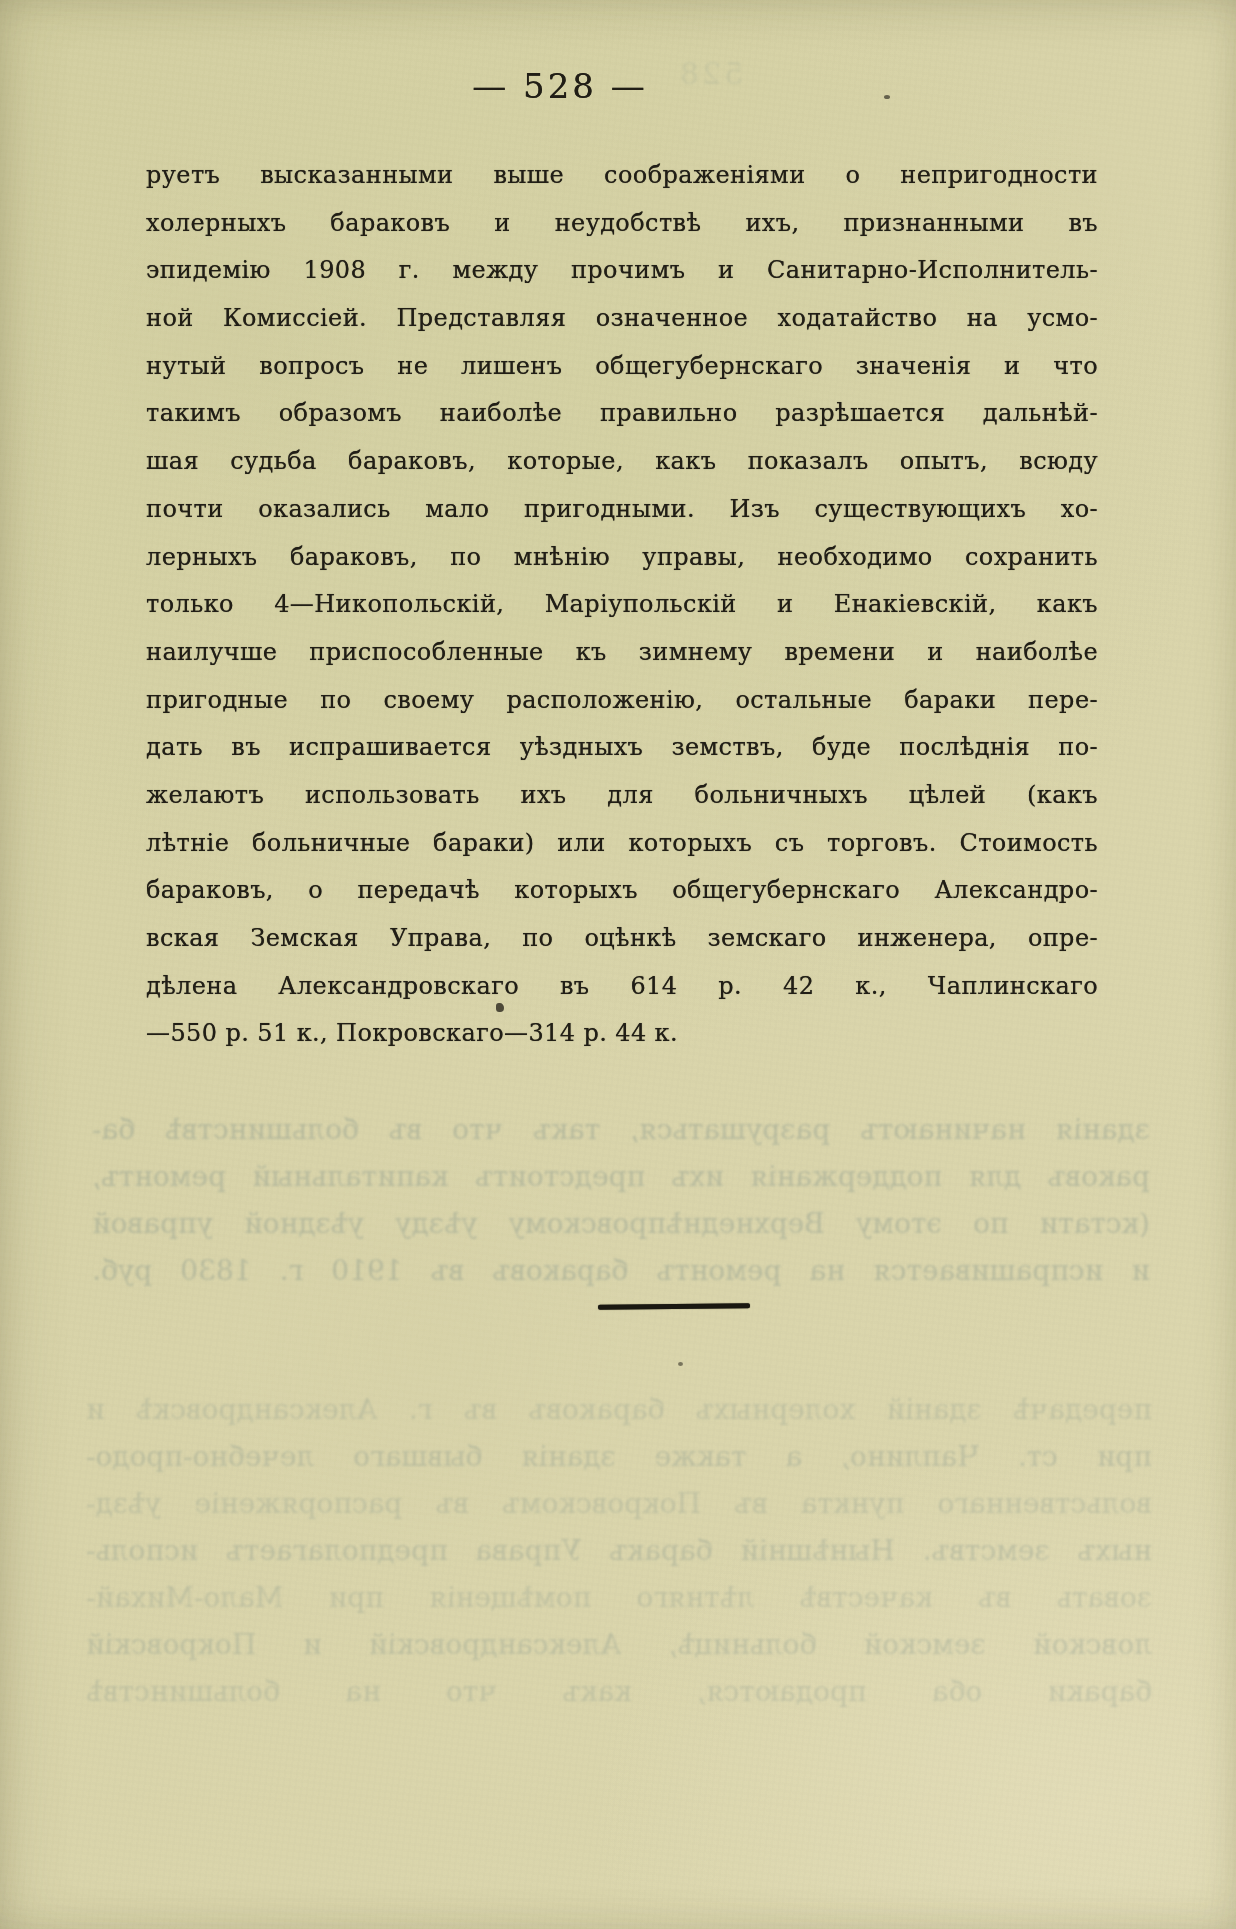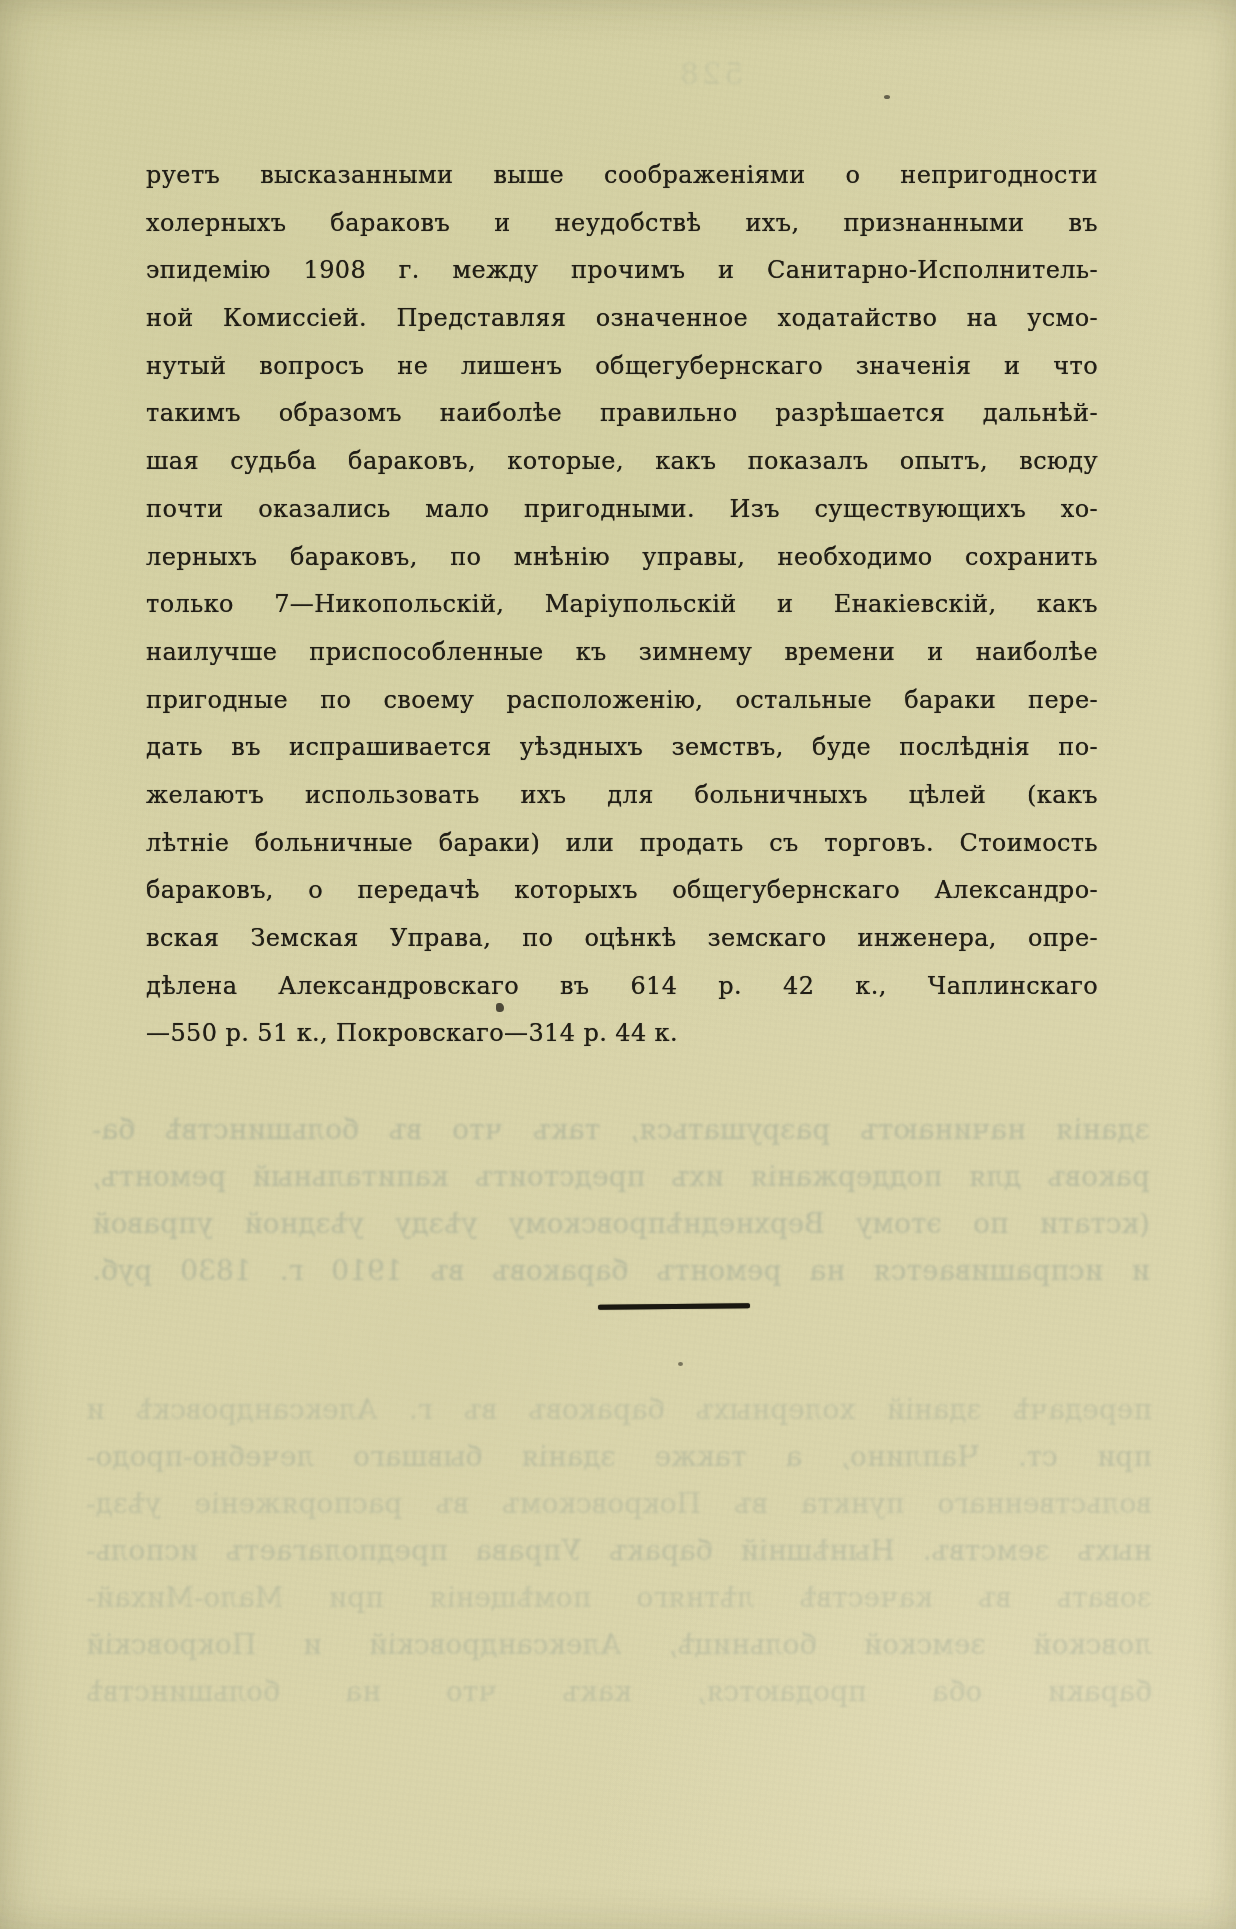--- a/index.html
+++ b/index.html
@@ -87,37 +87,38 @@
   .s3{top:1362px;left:678px;width:5px;height:4px;opacity:.55;}
 </style>
 </head>
 <body>
 
 <div class="page">
   <div class="texture"></div>
 
   <div class="ghost header-ghost">528</div>
 
+  <div class="page-number">— 528 —</div>
 
   <div class="body-text">
       <div class="text-line">руетъ высказанными выше соображеніями о непригодности</div>
       <div class="text-line">холерныхъ бараковъ и неудобствѣ ихъ, признанными въ</div>
       <div class="text-line">эпидемію 1908 г. между прочимъ и Санитарно-Исполнитель-</div>
       <div class="text-line">ной Комиссіей. Представляя означенное ходатайство на усмо-</div>
       <div class="text-line">нутый вопросъ не лишенъ общегубернскаго значенія и что</div>
       <div class="text-line">такимъ образомъ наиболѣе правильно разрѣшается дальнѣй-</div>
       <div class="text-line">шая судьба бараковъ, которые, какъ показалъ опытъ, всюду</div>
       <div class="text-line">почти оказались мало пригодными. Изъ существующихъ хо-</div>
       <div class="text-line">лерныхъ бараковъ, по мнѣнію управы, необходимо сохранить</div>
-      <div class="text-line">только 7—Никопольскій, Маріупольскій и Енакіевскій, какъ</div>
+      <div class="text-line">только 4—Никопольскій, Маріупольскій и Енакіевскій, какъ</div>
       <div class="text-line">наилучше приспособленные къ зимнему времени и наиболѣе</div>
       <div class="text-line">пригодные по своему расположенію, остальные бараки пере-</div>
       <div class="text-line">дать въ испрашивается уѣздныхъ земствъ, буде послѣднія по-</div>
       <div class="text-line">желаютъ использовать ихъ для больничныхъ цѣлей (какъ</div>
-      <div class="text-line">лѣтніе больничные бараки) или продать съ торговъ. Стоимость</div>
+      <div class="text-line">лѣтніе больничные бараки) или которыхъ съ торговъ. Стоимость</div>
       <div class="text-line">бараковъ, о передачѣ которыхъ общегубернскаго Александро-</div>
       <div class="text-line">вская Земская Управа, по оцѣнкѣ земскаго инженера, опре-</div>
       <div class="text-line">дѣлена Александровскаго въ 614 р. 42 к., Чаплинскаго</div>
       <div class="text-line">—550 р. 51 к., Покровскаго—314 р. 44 к.</div>
     </div>
 
   <div class="ghost ghost-mid">
       <div class="ghost-line">зданія начинаютъ разрушаться, такъ что въ большинствѣ ба-</div>
       <div class="ghost-line">раковъ для поддержанія ихъ предстоитъ капитальный ремонтъ,</div>
       <div class="ghost-line">(кстати по этому Верхнеднѣпровскому уѣзду уѣздной управой</div>

